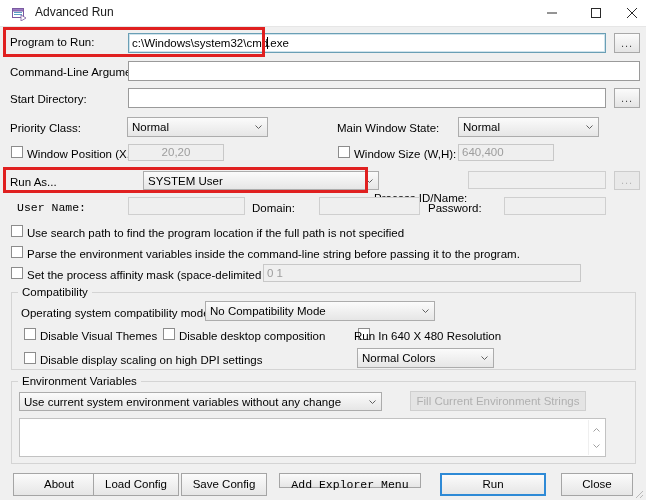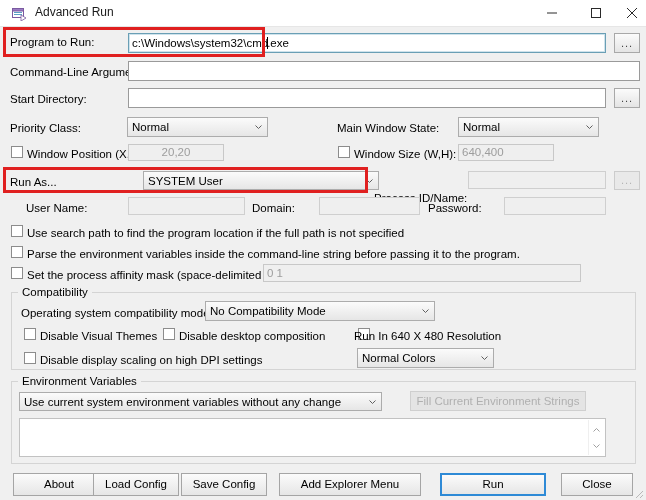--- a/index.html
+++ b/index.html
@@ -280,21 +280,21 @@
     <svg class="chev" viewBox="0 0 7 4">
         <path d="M0.5 0.5 L3.5 3.5 L6.5 0.5" fill="none" stroke="#606060" stroke-width="1"></path>
       </svg>
   </div>
   <div class="redbox" style="left:3px; top:167px; width:365px; height:26px;"></div>
 
   <span class="lbl" style="left:374px; top:175px;margin-top:16px;">Process ID/Name:</span>
   <div class="tbox disabled" style="left:468px; top:171px; width:138px; height:18px; line-height:16px;"></div>
   <div class="dots-btn disabled" style="left:614px; top:171px; width:26px; height:19px; line-height:17px;">...</div>
 
-  <span class="lbl" style="left:26px; top:201px;">User Name:</span>
+  <span class="lbl" style="left:17px; top:201px;font-family:Liberation Mono, monospace;">User Name:</span>
   <div class="tbox disabled" style="left:128px; top:197px; width:117px; height:18px; line-height:16px;"></div>
 
   <span class="lbl" style="left:252px; top:201px;">Domain:</span>
   <div class="tbox disabled" style="left:319px; top:197px; width:101px; height:18px; line-height:16px;"></div>
 
   <span class="lbl" style="left:428px; top:201px;">Password:</span>
   <div class="tbox disabled" style="left:504px; top:197px; width:102px; height:18px; line-height:16px;"></div>
 
   <span class="cb" style="left:11px; top:225px;"></span>
   <span class="lbl" style="left:27px; top:226px;">Use search path to find the program location if the full path is not specified</span>
@@ -360,21 +360,21 @@
         <svg width="7" height="4" viewBox="0 0 7 4">
             <path d="M0.5 0.5 L3.5 3.5 L6.5 0.5" fill="none" stroke="#a0a0a0" stroke-width="1"></path>
           </svg>
       </span>
     </div>
   </div>
 
   <div class="pbtn" style="left:13px; top:473px; width:92px; height:23px;text-align:center;">About</div>
   <div class="pbtn" style="left:93px; top:473px; width:86px; height:23px;">Load Config</div>
   <div class="pbtn" style="left:181px; top:473px; width:86px; height:23px;">Save Config</div>
-  <div class="pbtn" style="left:279px; top:473px; width:142px; height:23px;">Add Explorer Menu</div>
+  <div class="pbtn" style="left:279px; top:473px; width:142px; height:15px;font-family:Liberation Mono, monospace;">Add Explorer Menu</div>
   <div class="pbtn default" style="left:440px; top:473px; width:106px; height:23px;">Run</div>
   <div class="pbtn" style="left:561px; top:473px; width:72px; height:23px;">Close</div>
 
   <span class="resize-grip">
     <svg width="12" height="12" viewBox="0 0 12 12">
       <line x1="11" y1="4" x2="4" y2="11" stroke="#b8b8b8" stroke-width="1"></line>
       <line x1="11" y1="8" x2="8" y2="11" stroke="#b8b8b8" stroke-width="1"></line>
     </svg>
   </span>
 

